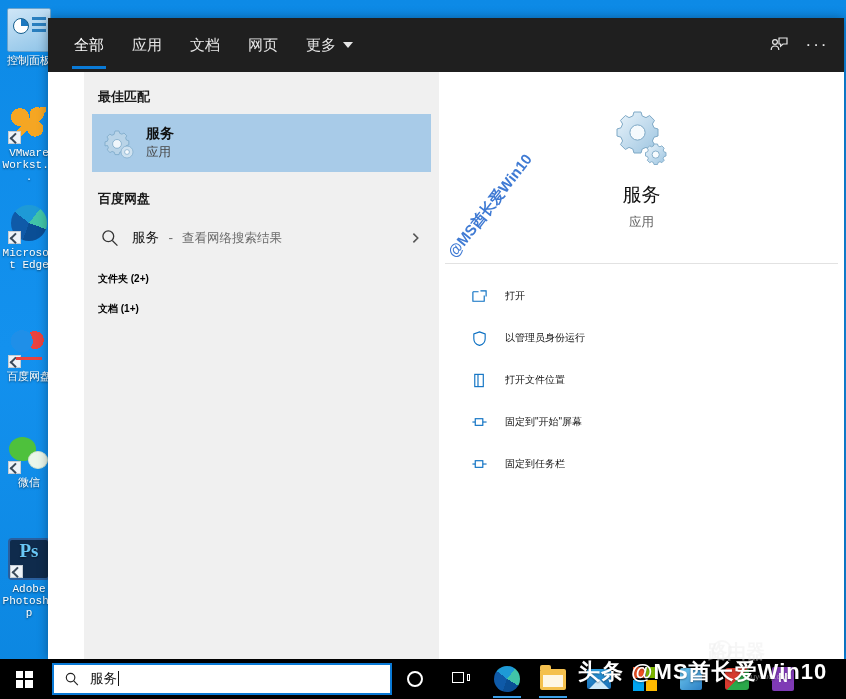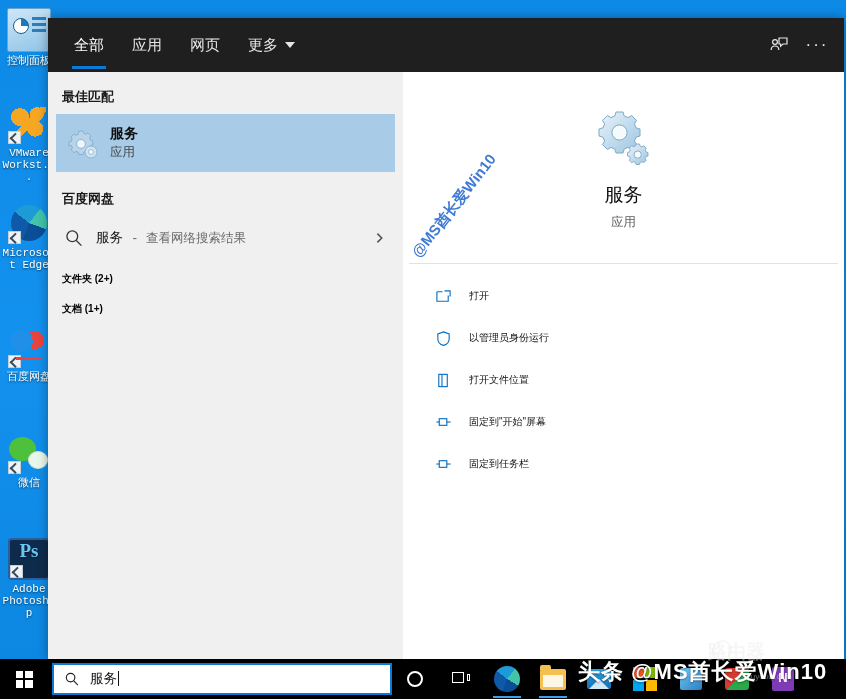--- a/index.html
+++ b/index.html
@@ -249,20 +249,21 @@
   .dots {
     letter-spacing: 2px;
     font-size: 17px;
     line-height: 10px;
   }
 
   .panel-body {
     display: flex;
     height: 587px;
     background: #ffffff;
+    padding-left: 36px;
   }
 
   
   .results {
     width: 355px;
     background: #f0f0f0;
     padding-top: 10px;
     box-sizing: border-box;
   }
   .section-title {
@@ -645,20 +646,23 @@
 
   <div id="search-panel">
 
     <div class="panel-header">
       <div class="tabs">
         <div class="tab active">
           <span>全部</span>
         </div>
         <div class="tab">
           <span>应用</span>
+        </div>
+        <div class="tab">
+          <span>文档</span>
         </div>
         <div class="tab">
           <span>网页</span>
         </div>
         <div class="tab">
           <span>更多</span>
           <span class="caret"></span>
         </div>
       </div>
 

